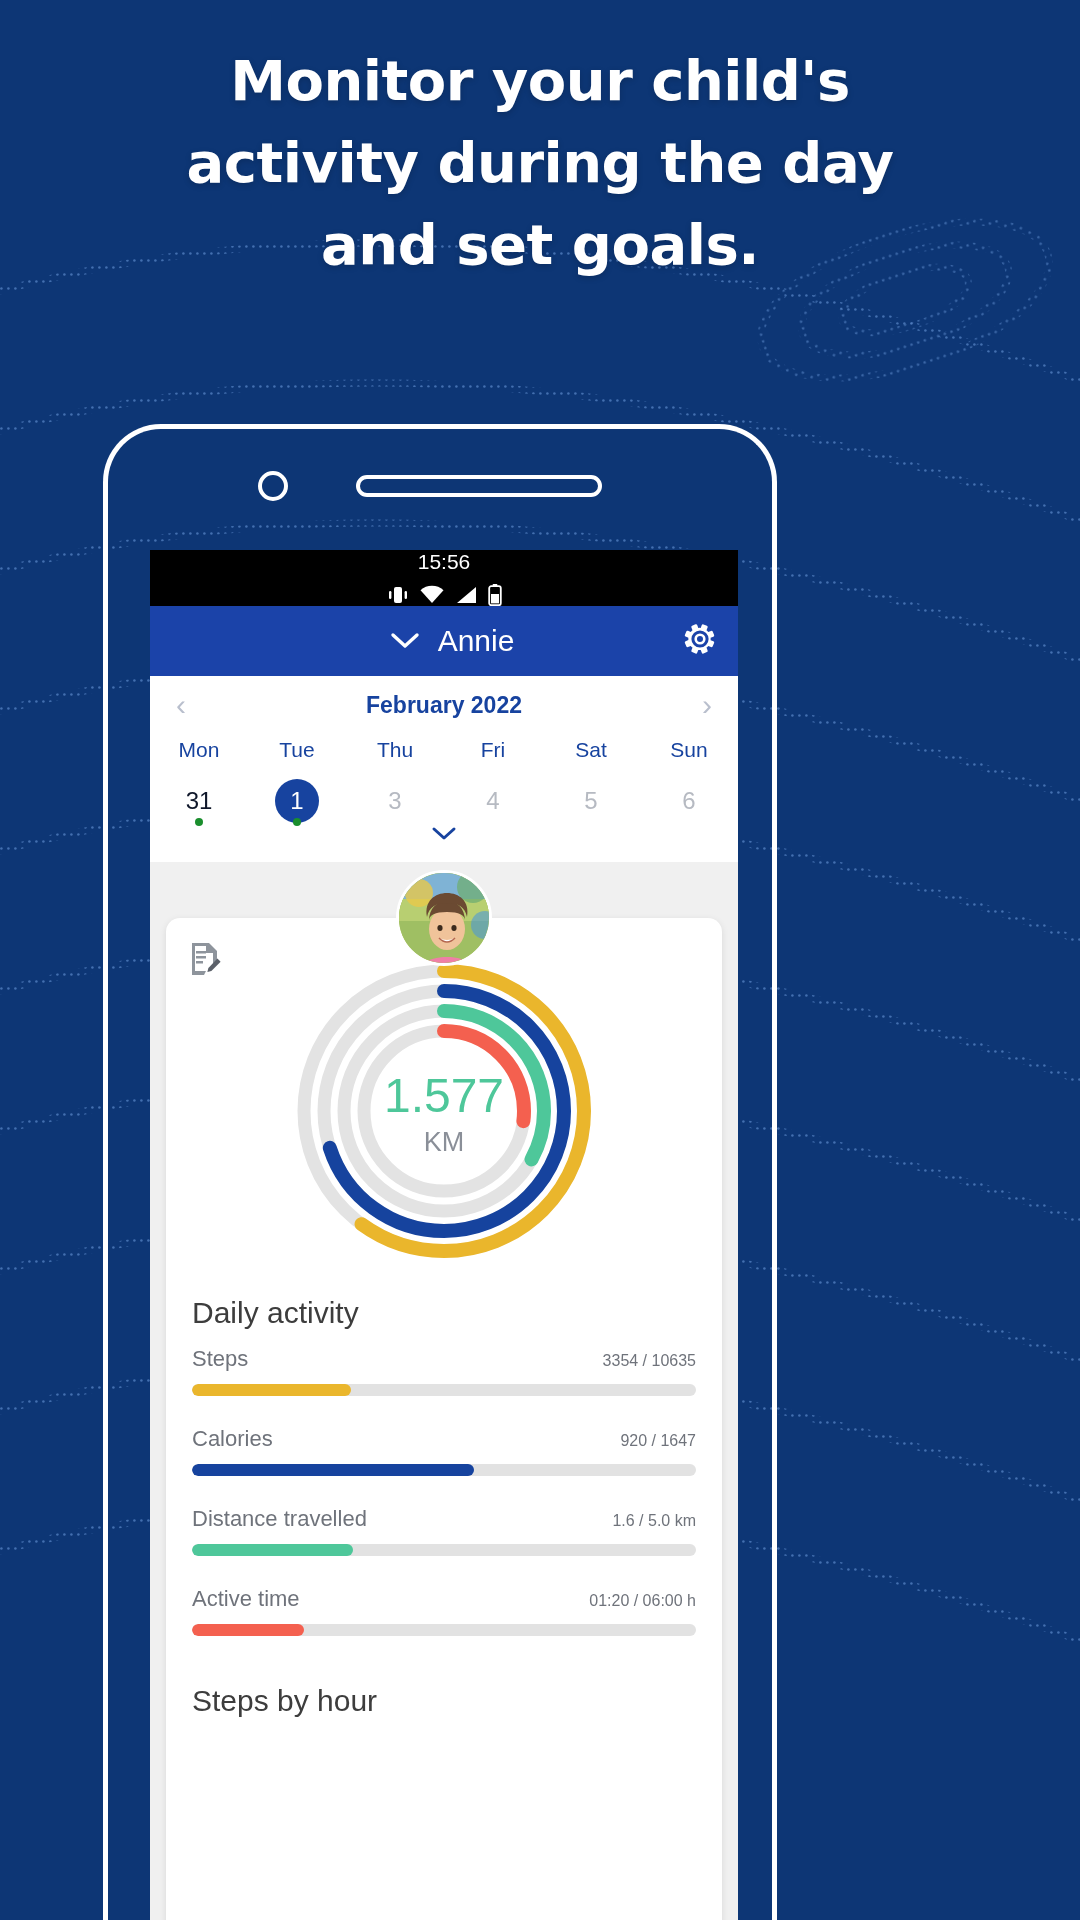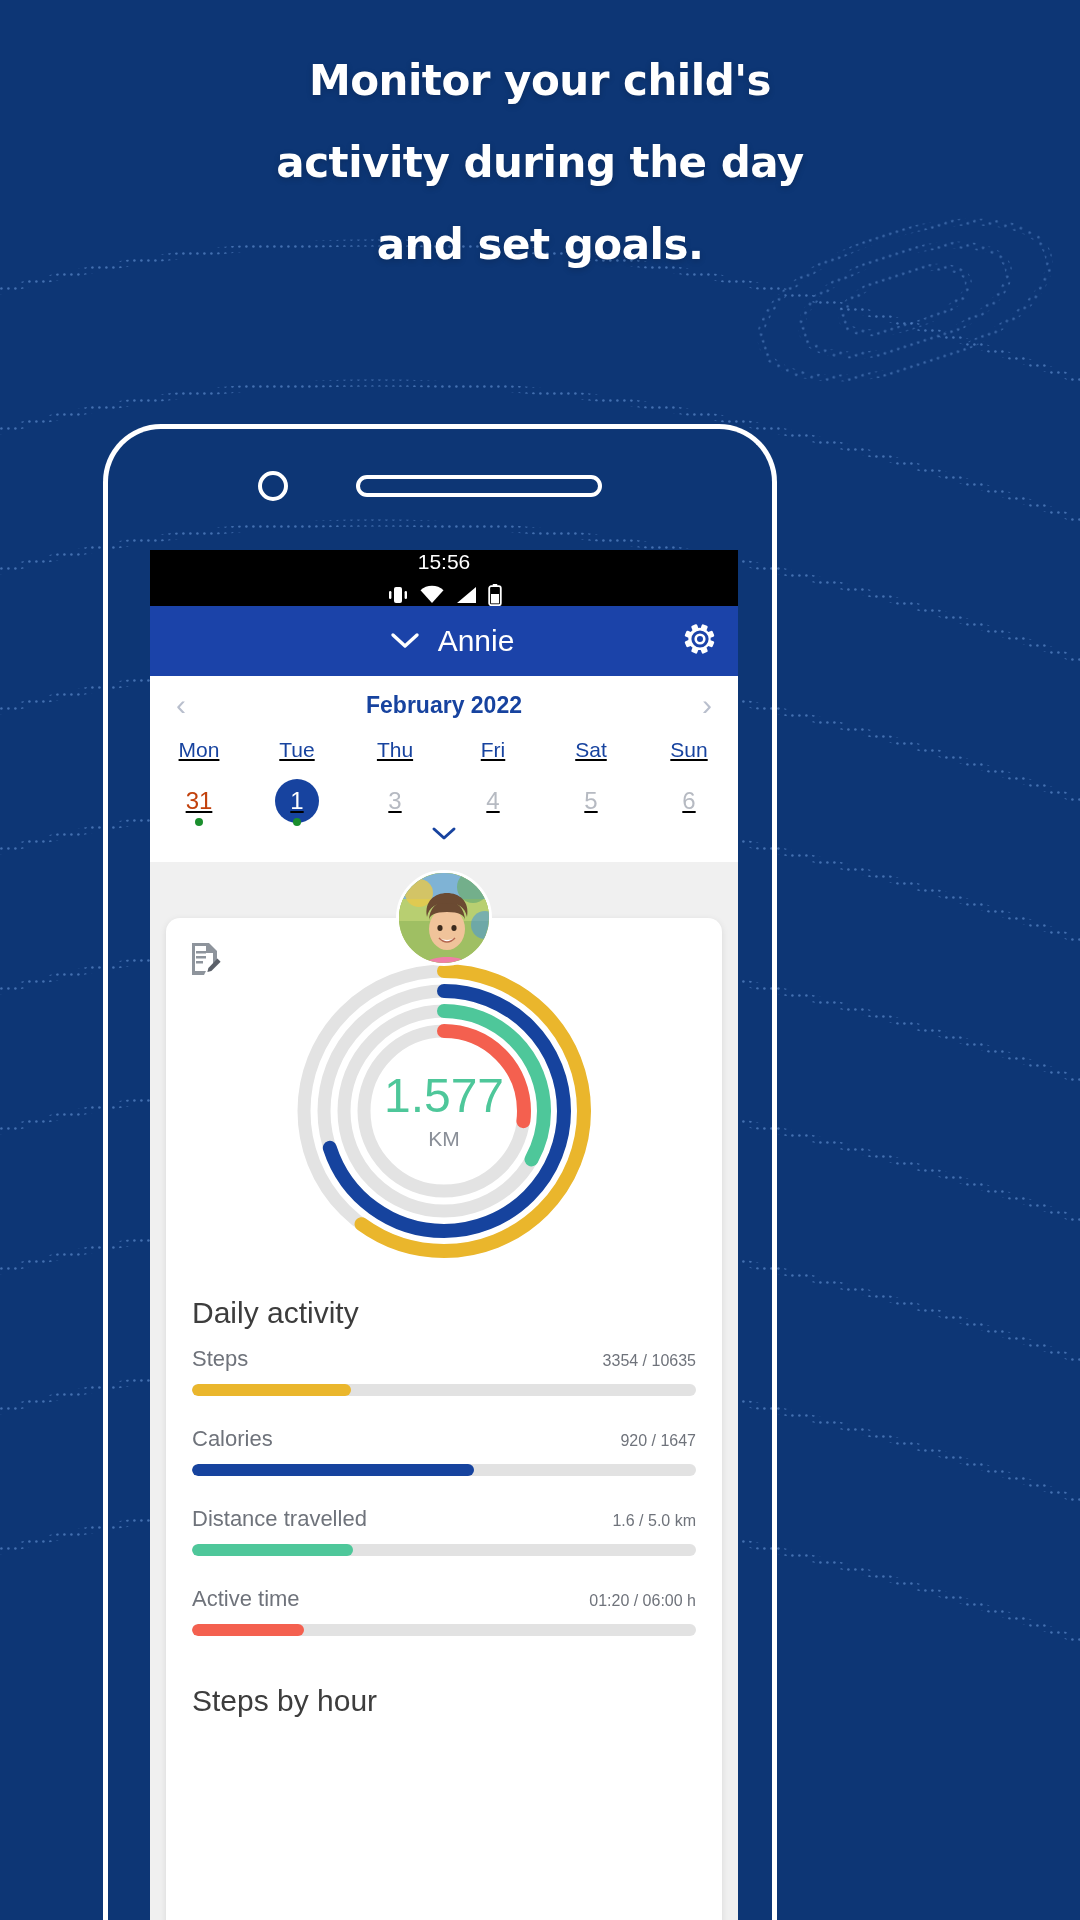--- a/index.html
+++ b/index.html
@@ -19,21 +19,21 @@
       radial-gradient(ellipse 1200px 900px at 85% 95%, #06295f 0%, rgba(6,41,95,0) 60%),
       linear-gradient(170deg, #124285 0%, #0d3madequate 0%, #0d3572 45%, #062a60 100%);
     background-color:#0d3675;
   }
   #bgdots { position:absolute; inset:0; }
 
   
   .headline {
     position:absolute; top:40px; left:0; width:1080px;
     text-align:center; color:#ffffff;
-    font-size:42px; line-height:82px;
+    font-size:56px; line-height:82px;
     font-weight:bold; letter-spacing:-0.5px;
     font-family:"DejaVu Sans", sans-serif;
     text-shadow:0 2px 6px rgba(0,0,0,.18);
   }
   .headline span { display:block; }
 
   
   #phone {
     position:absolute;
     left:103px; top:424px;
@@ -87,30 +87,30 @@
   .cal-head {
     display:flex; align-items:center; justify-content:space-between;
     padding:0 26px 4px;
   }
   .cal-month {
     flex:1; text-align:center;
     color:#17439f; font-weight:bold; font-size:23px;
   }
   .cal-arrow { color:#b9bfcd; font-size:30px; line-height:1; }
   .cal-grid { display:flex; }
-  .cal-col { flex:1; text-align:center;text-decoration:underline; }
+  .cal-col { flex:1; text-align:center; }
   .cal-dow {
     color:#17439f; font-size:21px; padding:14px 0 16px;
   }
   .cal-num {
     font-size:24px; color:#b6bac2; height:46px;
     display:flex; align-items:center; justify-content:center;
     position:relative;
   }
-  .cal-num.past { color:#c2410c; }
+  .cal-num.past { color:#0f172a; }
   .cal-num.sel {
     color:#ffffff;
   }
   .cal-num.sel:before {
     content:""; position:absolute; width:44px; height:44px;
     border-radius:50%; background:#17439f; z-index:0;
   }
   .cal-num span { position:relative; z-index:1; }
   .dot {
     position:absolute; bottom:-2px; left:50%; transform:translateX(-50%);
@@ -134,21 +134,21 @@
   }
   .note-icon { position:absolute; left:22px; top:22px; }
 
   .rings { position:relative; height:340px; margin-top:6px; }
   .rings svg { position:absolute; left:50%; top:0; transform:translateX(-50%); }
   .ring-center {
     position:absolute; left:50%; top:122px; transform:translateX(-50%);
     text-align:center; width:220px;
   }
   .ring-val { font-size:48px; color:#4ec79a; font-weight:500; }
-  .ring-unit { font-size:21px; color:#8a8f98; margin-top:4px; }
+  .ring-unit { font-size:27px; color:#8a8f98; margin-top:4px; }
 
   .section-title {
     font-size:30px; color:#3d3d3d; padding:10px 26px 4px;
   }
   .rows { padding:12px 26px 0; }
   .row { margin-bottom:30px; }
   .row-head {
     display:flex; justify-content:space-between; align-items:baseline;
     margin-bottom:12px;
     gap:28px;

